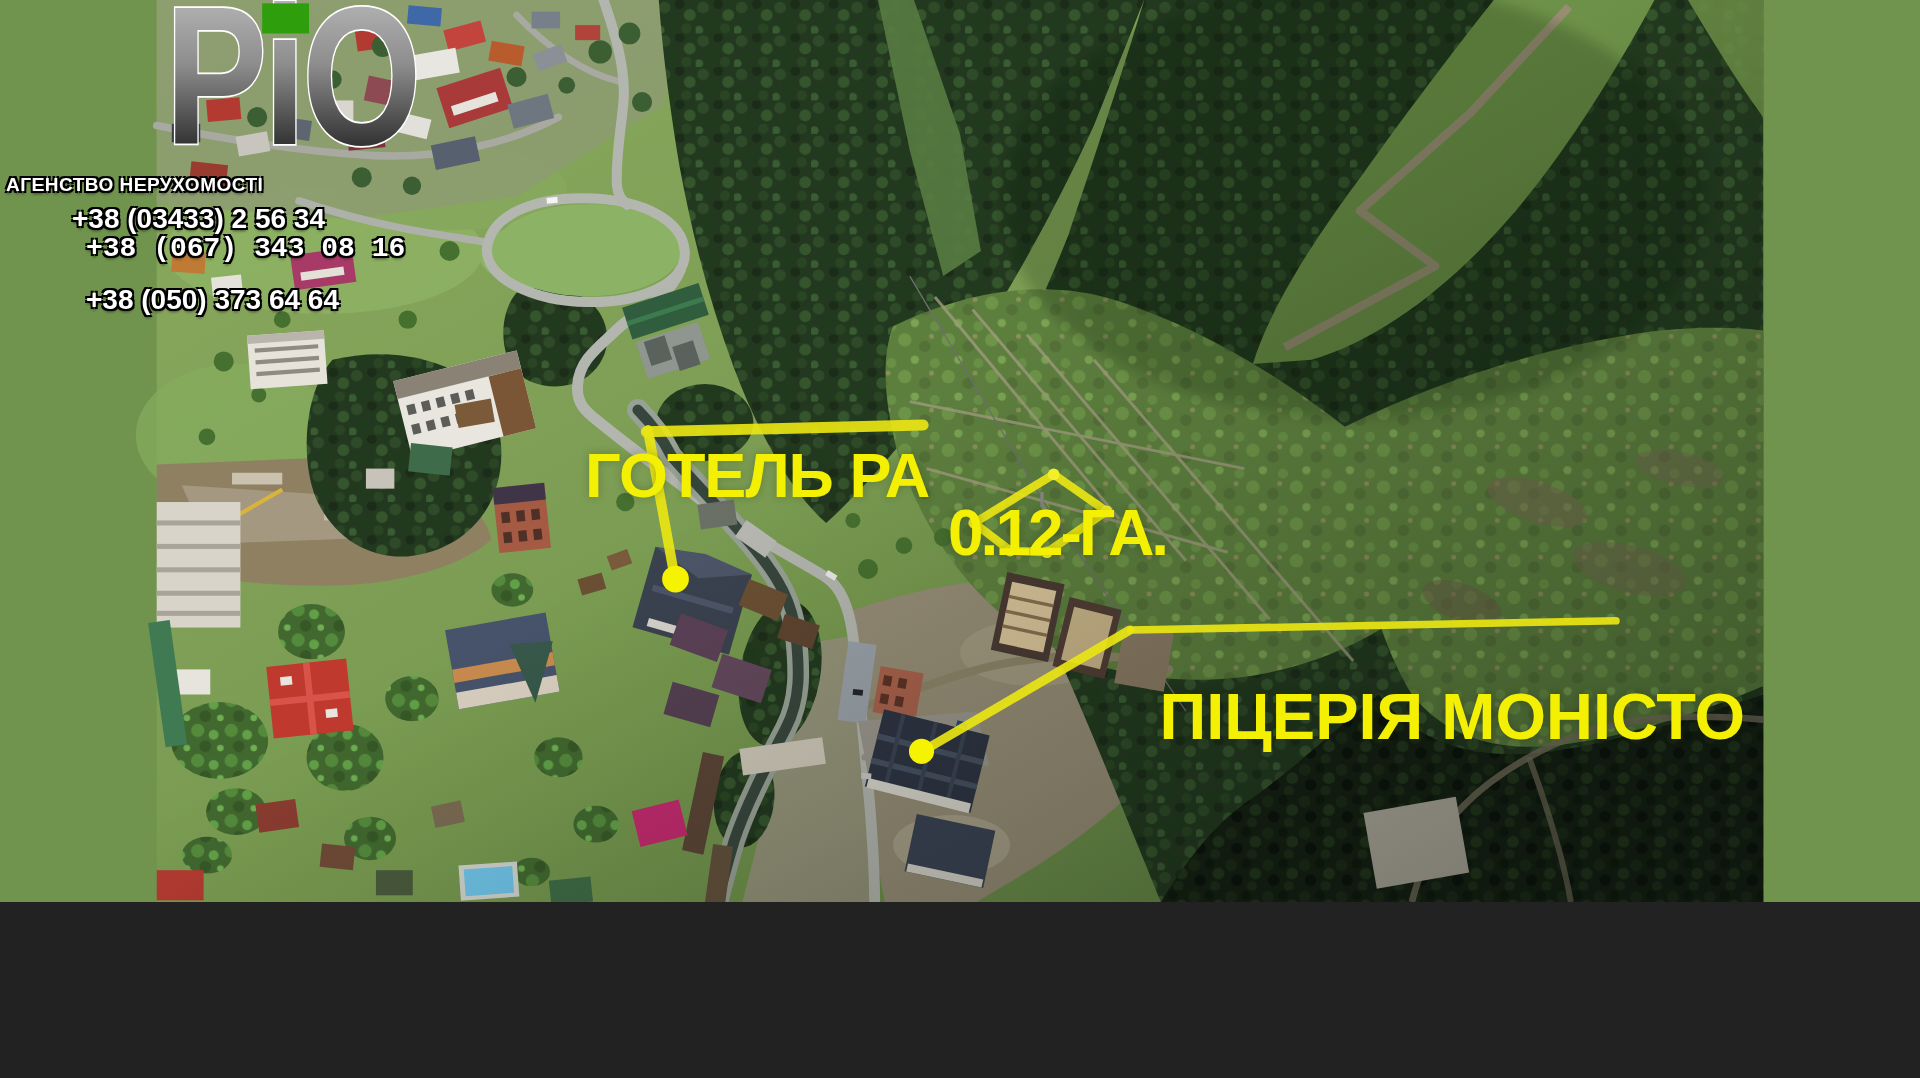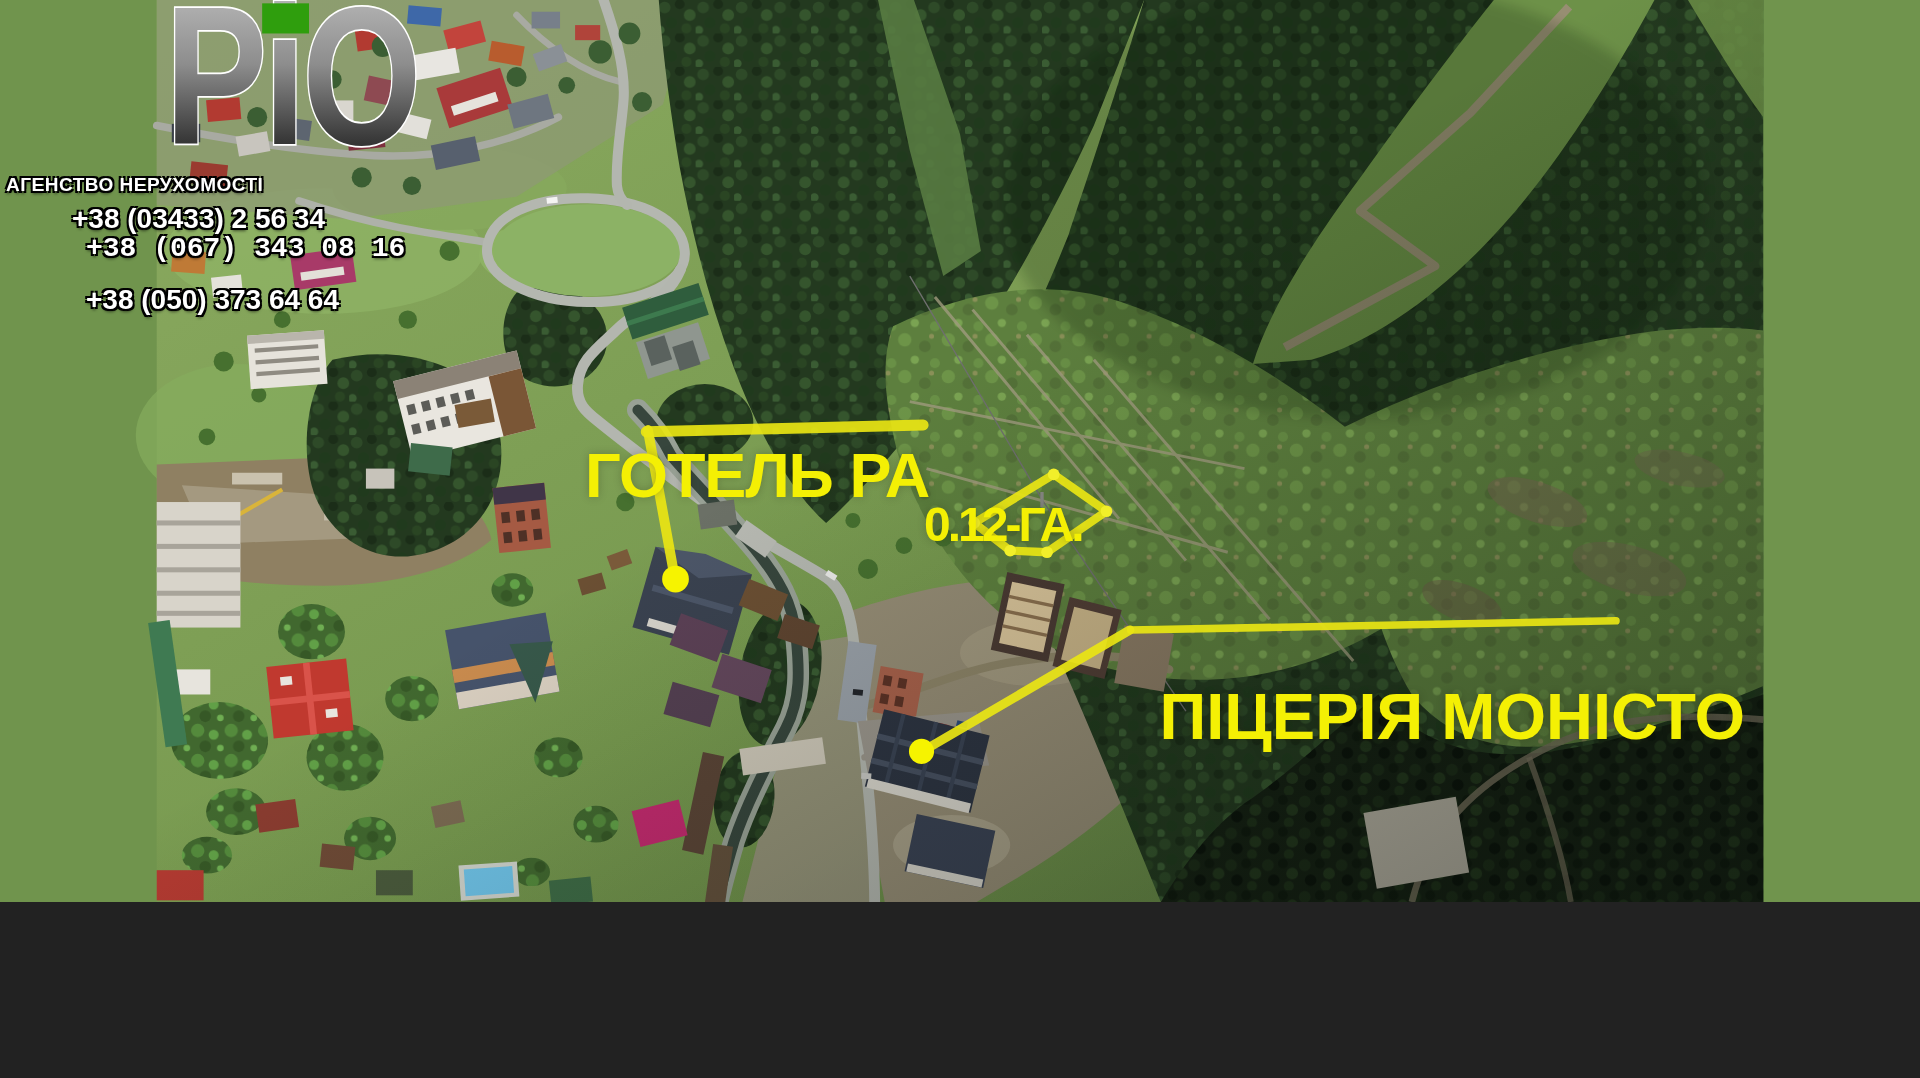--- a/index.html
+++ b/index.html
@@ -2,21 +2,21 @@
 <html><head>
 <meta charset="utf-8">
 <style>
   html,body{margin:0;padding:0;background:#222;}
   .stage{position:relative;width:1920px;height:902px;overflow:hidden;
          font-family:"Liberation Sans","DejaVu Sans",sans-serif;background:#70944d;}
   .stage svg{position:absolute;left:0;top:0;width:100%;height:100%;}
   .lbl{position:absolute;font-weight:700;color:#f4f004;line-height:1;white-space:nowrap;
        text-shadow:0 0 8px rgba(30,30,0,.25);}
   .lbl-hotel{left:585px;top:444px;font-size:63px;letter-spacing:-1px;}
-  .lbl-area{left:924px;top:501px;font-size:48px;letter-spacing:-3px;text-align:center;}
+  .lbl-area{left:948px;top:501px;font-size:64px;letter-spacing:-3px;text-align:center;}
   .lbl-pizzeria{right:175px;top:684px;font-size:65px;letter-spacing:0px;}
   .lbl-village{right:173px;top:757px;font-size:67px;letter-spacing:0px;}
   .outlined{position:absolute;color:#fff;font-weight:700;white-space:nowrap;line-height:1;
     text-shadow:-2px -2px 0 #000,2px -2px 0 #000,-2px 2px 0 #000,2px 2px 0 #000,0 3px 3px rgba(0,0,0,.55);}
   .agency{left:6px;top:175px;font-size:19px;letter-spacing:.5px;}
   .phone1{left:72px;top:205px;font-size:28px;}
   .phone2{left:86px;top:235px;font-size:28px;font-family:Liberation Mono, monospace;}
   .phone3{left:86px;top:264px;font-size:28px;margin-top:22px;}
 </style>
 </head>

